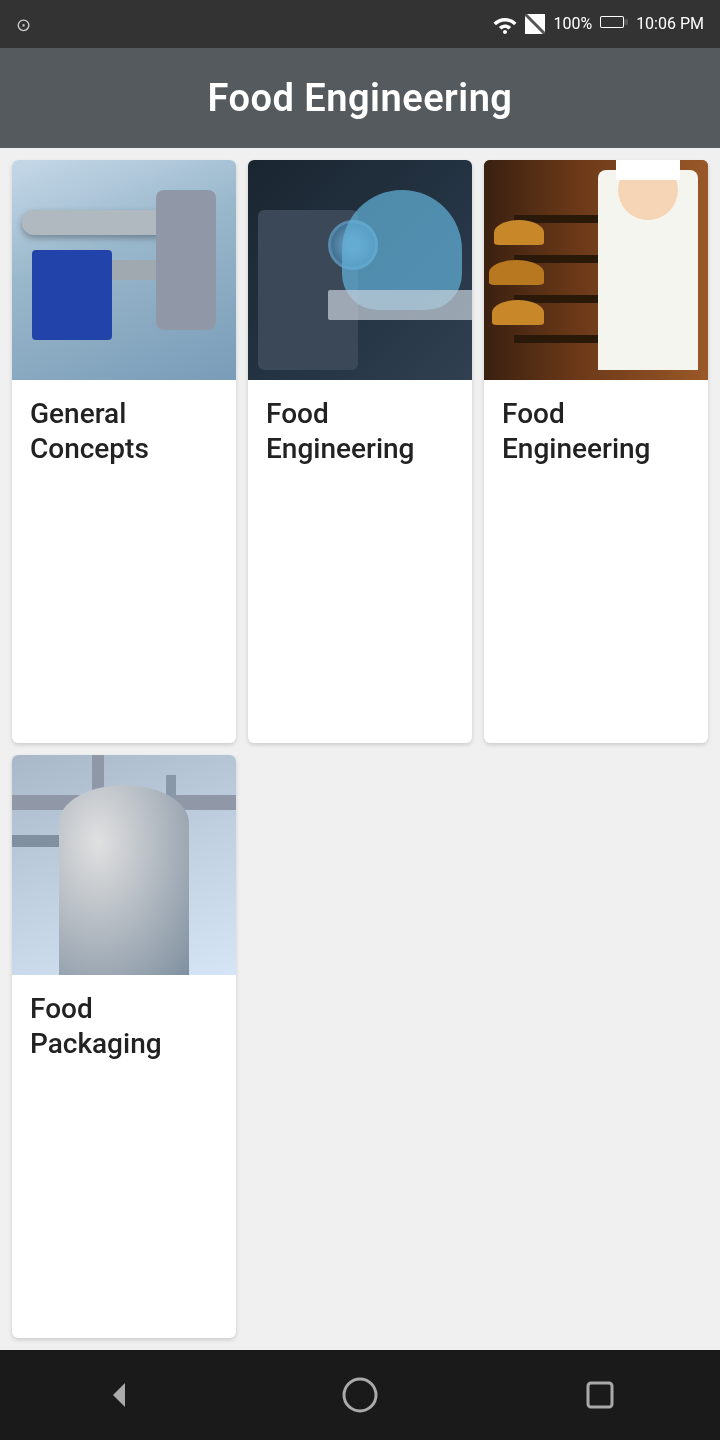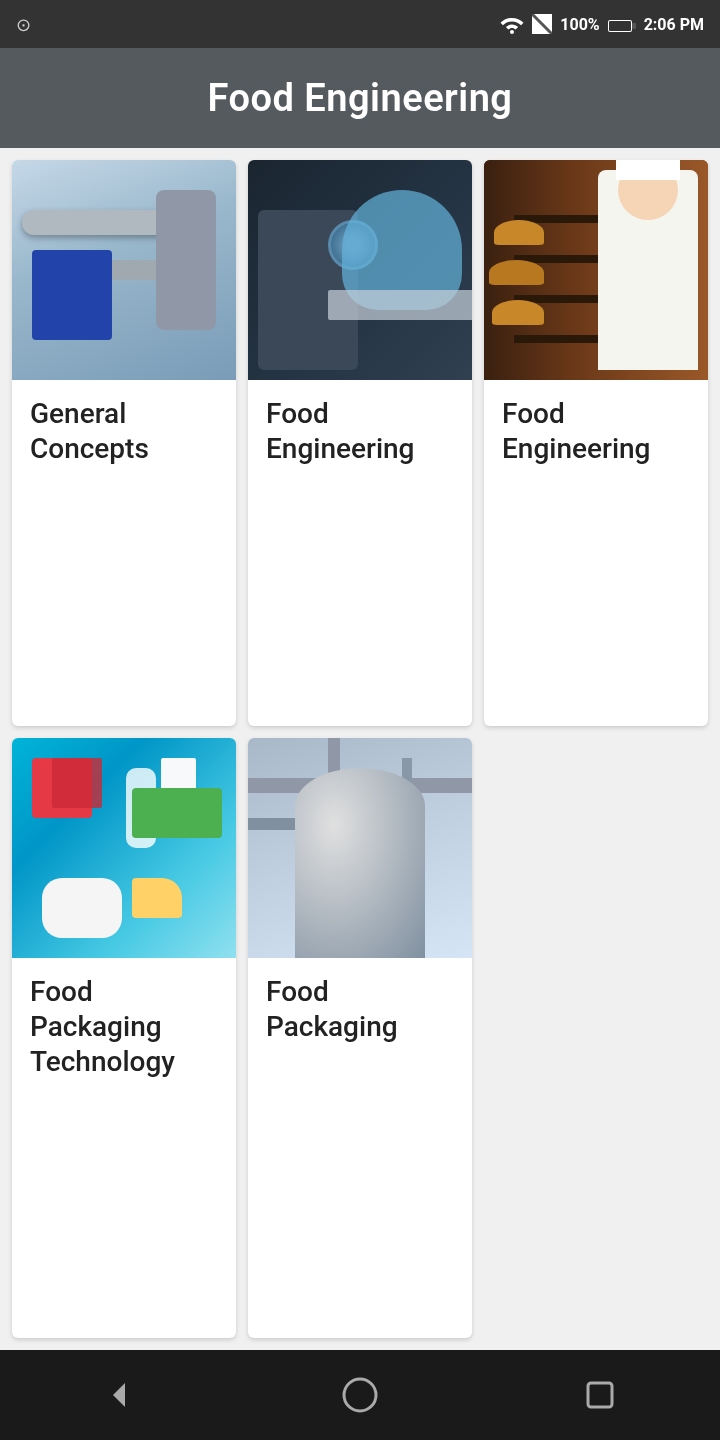--- a/index.html
+++ b/index.html
@@ -26,25 +26,25 @@
     .status-bar-left {
       display: flex;
       align-items: center;
     }
     .status-icon {
       color: #ccc;
       font-size: 18px;
     }
     .status-bar-right {
       display: flex;
-      align-items: flex-end;
+      align-items: flex-start;
       gap: 8px;
       color: #fff;
       font-size: 16px;
-      font-weight: 700;
+      font-weight: 400;
     }
 
     
     .app-bar {
       background: #555a5e;
       height: 100px;
       display: flex;
       align-items: center;
       justify-content: center;
       flex-shrink: 0;
@@ -293,21 +293,21 @@
       <rect fill="white" x="0" y="0" width="20" height="20"></rect>
       <line x1="0" y1="0" x2="20" y2="20" stroke="#555" stroke-width="3"></line>
     </svg>
     <span>100%</span>
 
     <svg width="28" height="16" viewBox="0 0 28 16">
       <rect fill="white" x="0" y="2" width="24" height="12" rx="2"></rect>
       <rect fill="#555" x="24" y="5" width="4" height="6" rx="1"></rect>
       <rect fill="#333" x="1" y="3" width="22" height="10" rx="1"></rect>
     </svg>
-    <span>2:06 PM</span>
+    <span>10:06 PM</span>
   </div>
 </div>
 
 <div class="app-bar">
   <span class="app-bar-title">Food Engineering</span>
 </div>
 
 <div class="grid">
 
   <div class="card">
@@ -347,34 +347,20 @@
         <div class="baker-head"></div>
         <div class="baker-hat"></div>
         <div class="bread1"></div>
         <div class="bread2"></div>
         <div class="bread3"></div>
       </div>
     </div>
     <div class="card-label">Food Engineering</div>
   </div>
 
-  <div class="card">
-    <div class="card-img-wrapper">
-      <div class="fp-bg">
-        <div class="box1"></div>
-        <div class="box2"></div>
-        <div class="milk-carton"></div>
-        <div class="milk-bottle"></div>
-        <div class="cow"></div>
-        <div class="truck"></div>
-        <div class="cheese"></div>
-      </div>
-    </div>
-    <div class="card-label">Food Packaging Technology</div>
-  </div>
 
   <div class="card">
     <div class="card-img-wrapper">
       <div class="fpr-bg">
         <div class="pipe-h1"></div>
         <div class="pipe-h2"></div>
         <div class="pipe-v1"></div>
         <div class="pipe-v2"></div>
         <div class="silo"></div>
       </div>

